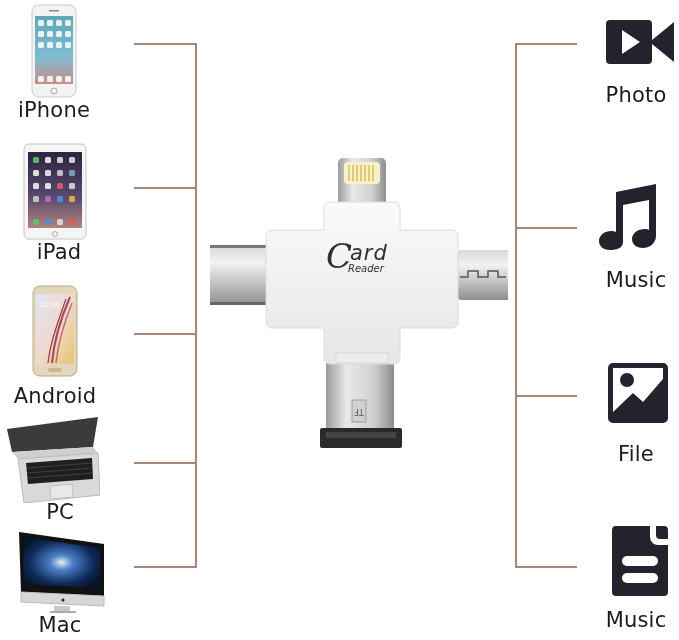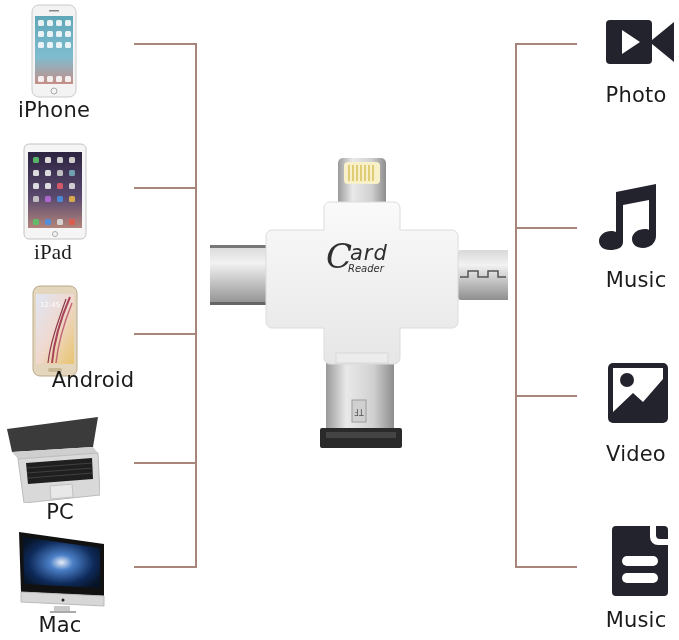--- a/index.html
+++ b/index.html
@@ -78,41 +78,41 @@
         <rect x="34" y="53" width="6" height="6" rx="1.5" fill="#4a90e2"></rect>
         <rect x="46" y="53" width="6" height="6" rx="1.5" fill="#e6b34a"></rect>
       <rect x="10" y="76" width="6" height="6" rx="1.5" fill="#5ec26a"></rect>
         <rect x="22" y="76" width="6" height="6" rx="1.5" fill="#4a90e2"></rect>
         <rect x="34" y="76" width="6" height="6" rx="1.5" fill="#ddd"></rect>
         <rect x="46" y="76" width="6" height="6" rx="1.5" fill="#e05a4a"></rect>
     </g>
     <circle cx="32" cy="91" r="2.5" fill="none" stroke="#aaa"></circle>
   </svg>
 </div>
-<div class="label" style="left:3px;top:240px;width:100px;font-family:Liberation Serif, serif;">iPad</div>
+<div class="label" style="left:9px;top:240px;width:100px;">iPad</div>
 
 <div class="device" style="left:32px;top:285px;width:64px;height:92px;">
   <svg width="46" height="92" viewBox="0 0 46 92">
     <rect x="1" y="1" width="44" height="90" rx="7" fill="#e3d6bd" stroke="#b9a98a"></rect>
     <defs>
         <linearGradient id="and" x1="0" y1="0" x2="1" y2="1">
           <stop offset="0" stop-color="#dfe6f3"></stop>
           <stop offset="0.5" stop-color="#f0d8cf"></stop>
           <stop offset="1" stop-color="#e7c56e"></stop>
         </linearGradient>
       </defs>
     <rect x="4" y="9" width="38" height="70" fill="url(#and)"></rect>
     <path d="M20 78 C 22 55, 28 35, 38 12" stroke="#a8455a" stroke-width="2" fill="none"></path>
     <path d="M24 78 C 26 58, 32 38, 40 18" stroke="#c26a7a" stroke-width="1.5" fill="none"></path>
     <path d="M16 78 C 18 60, 24 42, 34 14" stroke="#8e3a4f" stroke-width="1.2" fill="none"></path>
     <text x="8" y="22" font-size="7" fill="#ffffff" font-family="DejaVu Sans, sans-serif">12:45</text>
     <rect x="16" y="83" width="14" height="4" rx="2" fill="#c8b894"></rect>
   </svg>
 </div>
-<div class="label" style="left:0px;top:368px;width:110px;margin-left:38px;">Android</div>
+<div class="label" style="left:0px;top:384px;width:110px;">Android</div>
 
 <div class="device" style="left:6px;top:417px;width:94px;height:86px;">
   <svg width="94" height="86" viewBox="0 0 94 86">
     <polygon points="1,12 92,0 87,30 6,35" fill="#3b3b3b"></polygon>
     <polygon points="6,35 87,30 92,36 12,42" fill="#cfcfcf"></polygon>
     <polygon points="12,42 92,36 94,78 18,86" fill="#d9d9d9" stroke="#bbb"></polygon>
     <polygon points="20,46 86,41 87,62 22,67" fill="#1f1f1f"></polygon>
     <g stroke="#555" stroke-width="0.6">
       <line x1="21" y1="51" x2="86" y2="46"></line>
         <line x1="21" y1="56" x2="87" y2="51"></line>
@@ -227,21 +227,21 @@
 </div>
 <div class="label" style="left:596px;top:268px;width:80px;">Music</div>
 
 <div class="abs" style="left:607px;top:362px;width:62px;height:62px;">
   <svg width="62" height="62" viewBox="0 0 62 62">
     <rect x="1" y="1" width="60" height="60" rx="5" fill="#23232e"></rect>
     <path d="M6 6 H56 V17 L36 40 L26 31 L6 50 Z" fill="#ffffff"></path>
     <circle cx="20" cy="18" r="7" fill="#23232e"></circle>
   </svg>
 </div>
-<div class="label" style="left:596px;top:442px;width:80px;">Video</div>
+<div class="label" style="left:596px;top:442px;width:80px;">File</div>
 
 <div class="abs" style="left:612px;top:525px;width:58px;height:72px;">
   <svg width="58" height="72" viewBox="0 0 58 72">
     <path d="M4 1 H38 V12 a8 8 0 0 0 8 8 H56 V67 a4 4 0 0 1 -4 4 H4 a4 4 0 0 1 -4 -4 V5 a4 4 0 0 1 4 -4 z" fill="#23232e"></path>
     <path d="M44 1 H52 a4 4 0 0 1 4 4 V14 H48 a4 4 0 0 1 -4 -4 z" fill="#23232e"></path>
     <rect x="10" y="31" width="36" height="10" rx="5" fill="#ffffff"></rect>
     <rect x="10" y="48" width="36" height="10" rx="5" fill="#ffffff"></rect>
   </svg>
 </div>
 <div class="label" style="left:596px;top:608px;width:80px;">Music</div>

